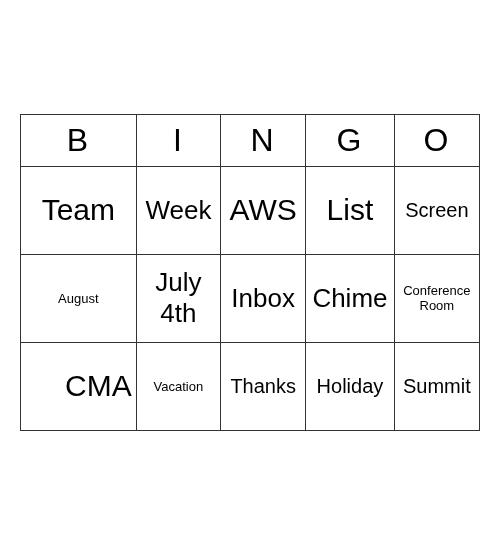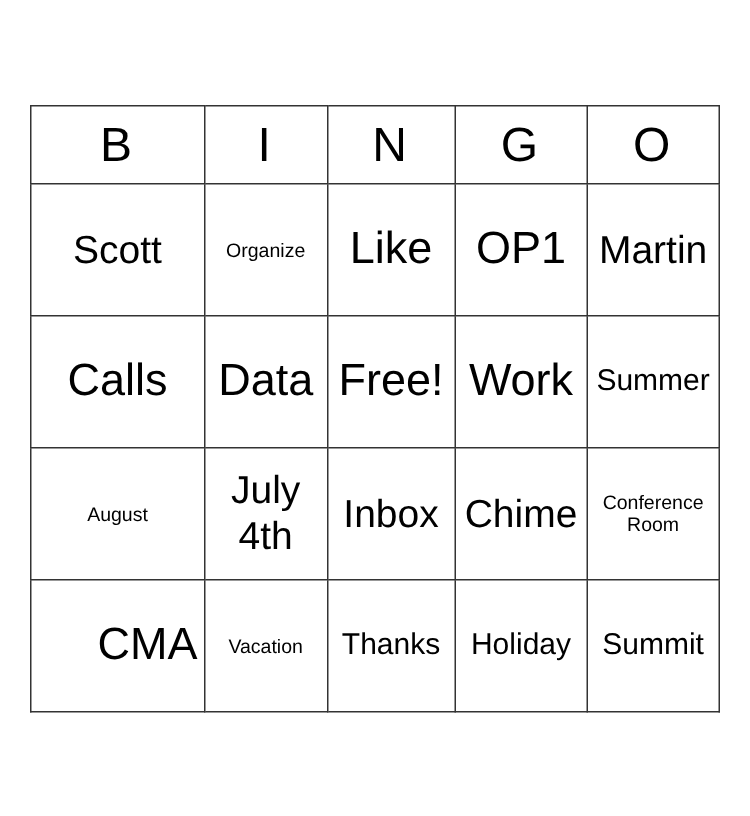--- a/index.html
+++ b/index.html
@@ -47,33 +47,26 @@
   <thead>
     <tr class="header-row">
     <th>B</th>
         <th>I</th>
         <th>N</th>
         <th>G</th>
         <th>O</th>
       </tr>
   </thead>
   <tbody>
-  <tr>
-        <td style="font-size: 26px;">Scott</td>
-        <td style="font-size: 13px;">Organize</td>
-        <td style="font-size: 30px;">Like</td>
-        <td style="font-size: 30px;">OP1</td>
-        <td style="font-size: 26px;">Martin</td>
-      </tr>
       <tr>
-        <td style="font-size: 30px;">Calls</td>
-        <td style="font-size: 30px;">Data</td>
-        <td style="font-size: 30px;">Free!</td>
-        <td style="font-size: 30px;">Work</td>
-        <td style="font-size: 20px;">Summer</td>
+        <td style="font-size: 30px;">Team</td>
+        <td style="font-size: 26px;">Week</td>
+        <td style="font-size: 30px;">AWS</td>
+        <td style="font-size: 30px;">List</td>
+        <td style="font-size: 20px;">Screen</td>
       </tr>
       <tr>
         <td style="font-size: 13px;">August</td>
         <td style="font-size: 26px;">July<br>4th</td>
         <td style="font-size: 26px;">Inbox</td>
         <td style="font-size: 26px;">Chime</td>
         <td style="font-size: 13px; margin-top: 46px;">Conference<br>Room</td>
       </tr>
       <tr>
         <td style="font-size: 30px; padding-left: 44px;">CMA</td>

